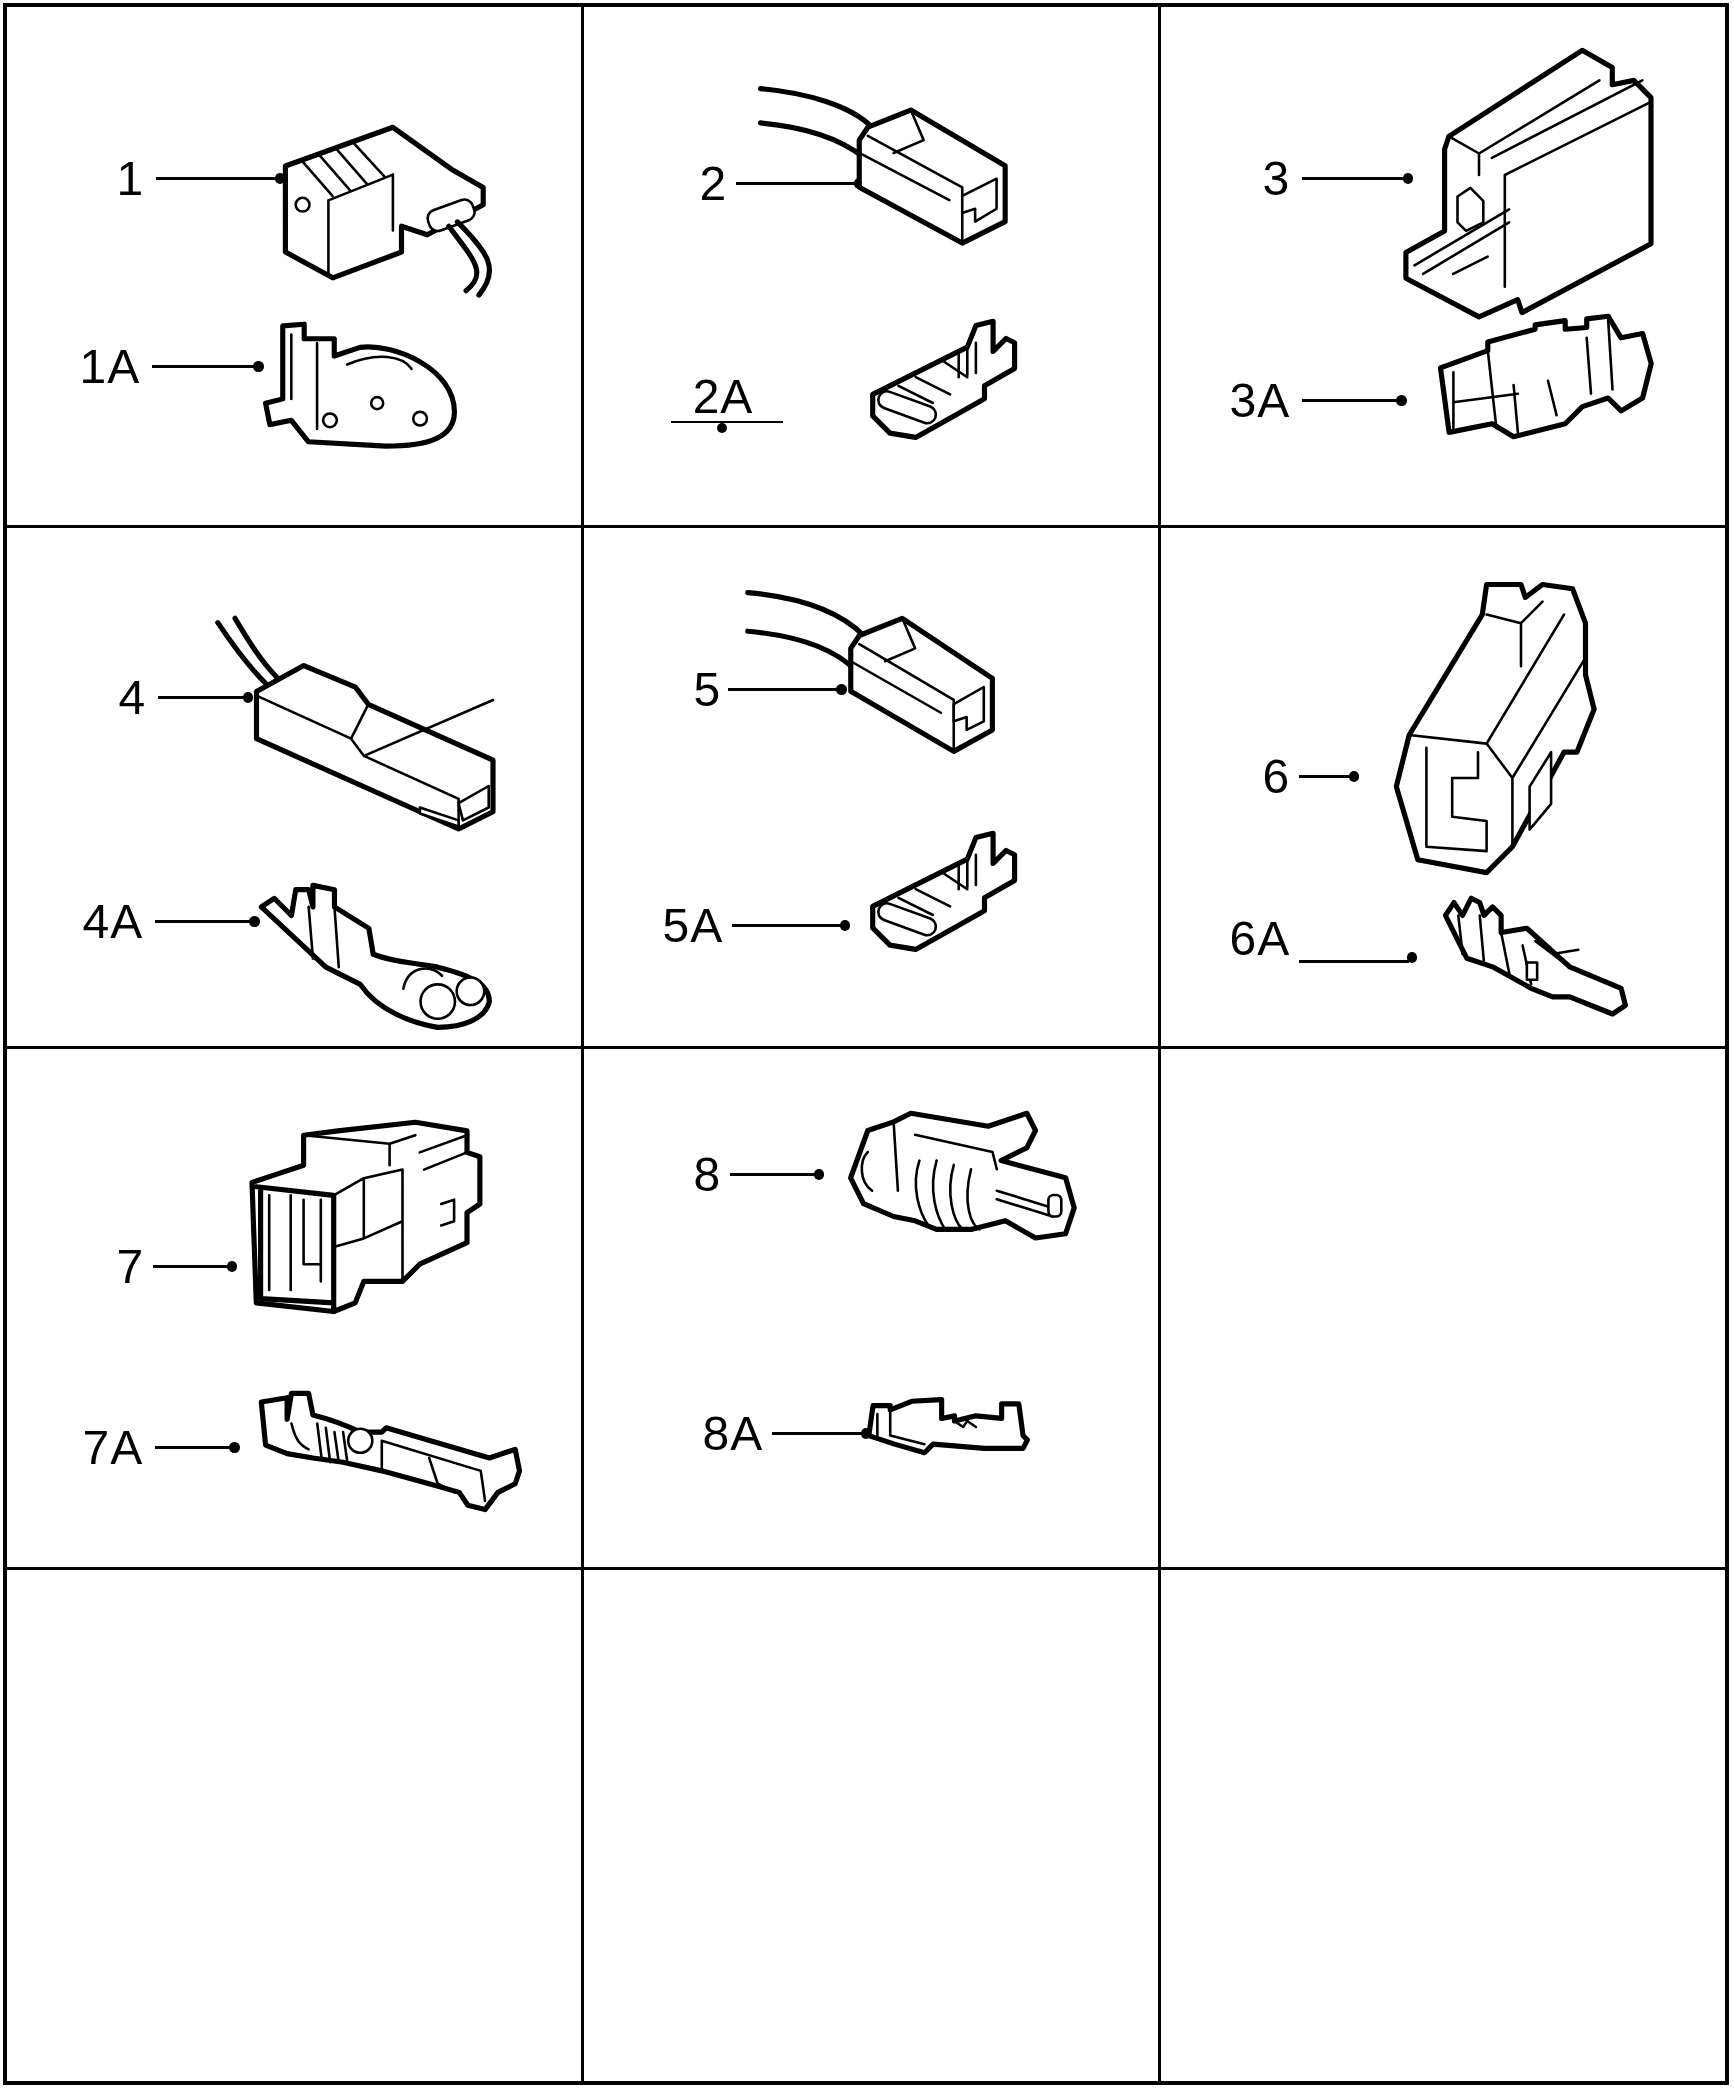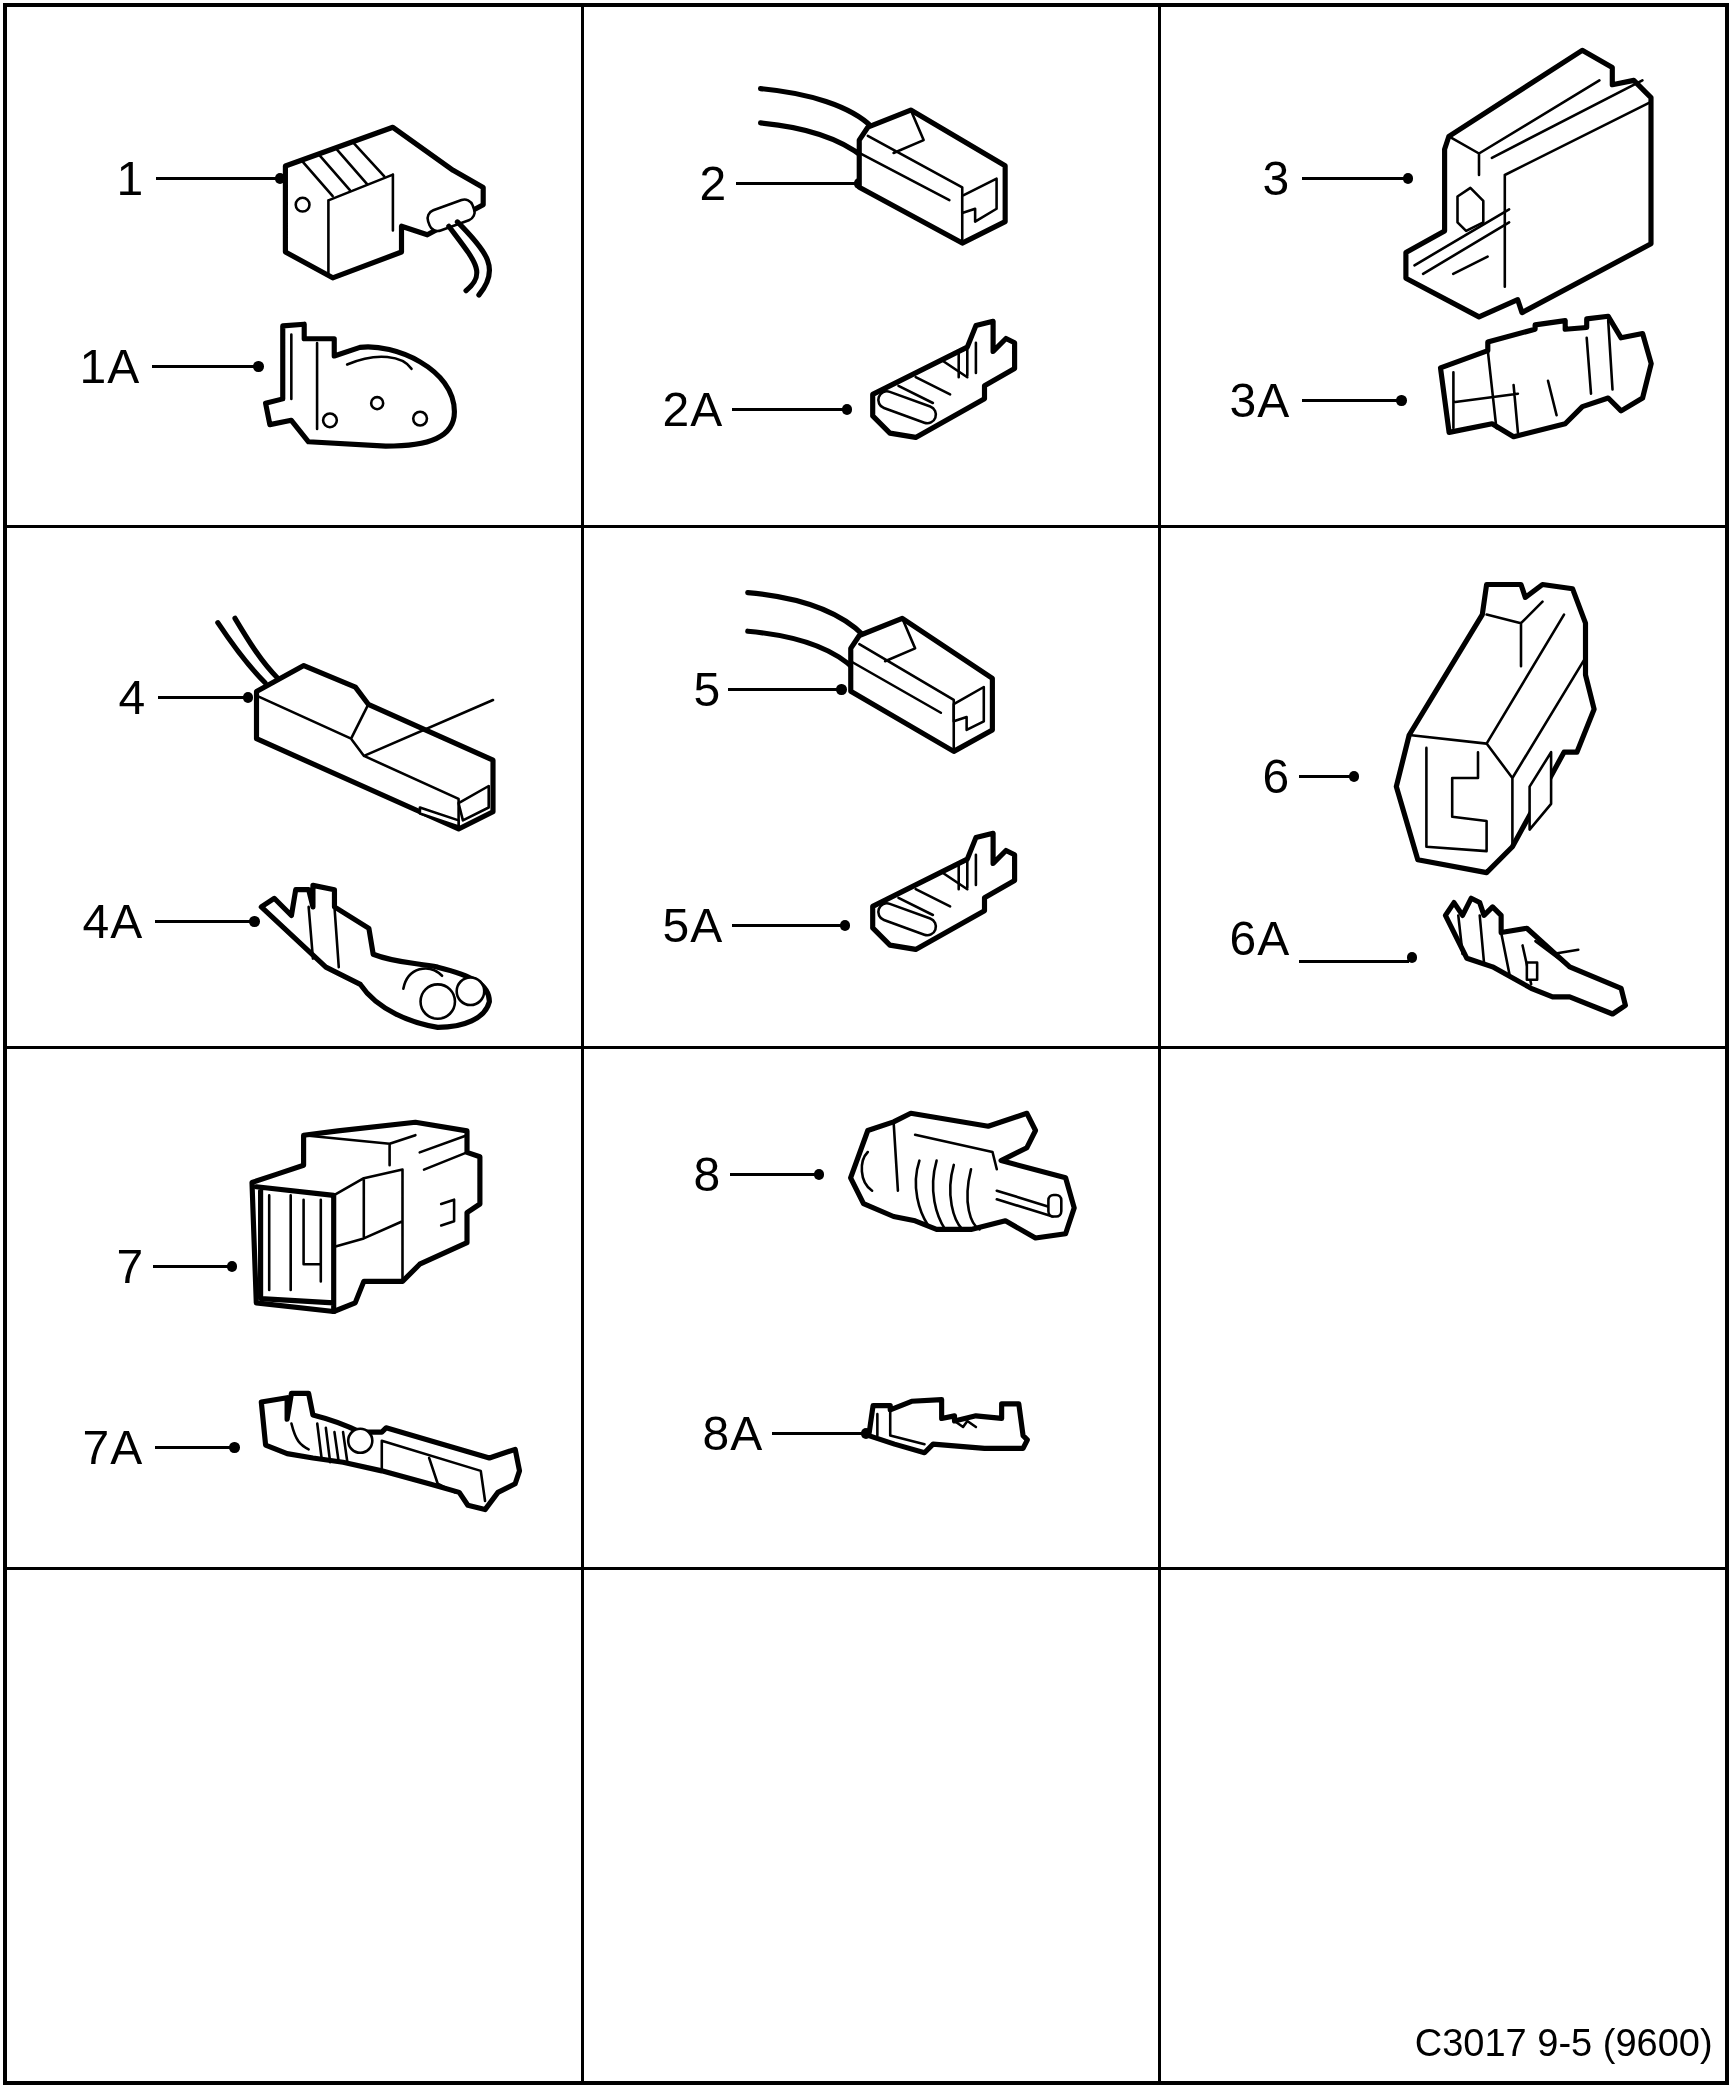--- a/index.html
+++ b/index.html
@@ -69,21 +69,21 @@
         <span class="dot"></span>
       </div>
       <div class="part" style="left:172px;top:73px;width:258px;height:206px;">
         <svg viewBox="0 0 300 240">
           <path class="none" d="M5,10 C60,15 110,30 135,55 M5,50 C60,55 100,70 125,90"></path>
           <path d="M130,55 L180,35 L290,100 L290,165 L240,190 L120,125 L120,70 Z"></path>
           <path class="thin none" d="M130,65 L240,125 L240,190 M120,85 L225,140 M180,35 L195,70 L160,85"></path>
           <path class="thin" d="M240,135 L280,115 L280,150 L255,165 L255,150 L240,155 Z"></path>
         </svg>
       </div>
-      <div class="callout" style="left:79px;top:379px;">
+      <div class="callout" style="left:79px;top:366px;flex-direction:column;">
         <span class="lbl">2A</span>
         <span class="leader" style="width:112px;margin-left:8.6px;"></span>
         <span class="dot"></span>
       </div>
       <div class="part" style="left:280px;top:310px;width:198px;height:129px;">
         <svg viewBox="0 0 230 150">
           <path d="M10,90 L120,35 L130,10 L150,5 L150,40 L165,25 L175,30 L175,60 L140,80 L140,95 L60,140 L30,135 L10,115 Z"></path>
           <path class="thin none" d="M20,95 L65,120 M40,80 L80,100 M60,70 L100,90 M90,50 L120,70"></path>
           <rect class="thin" x="15" y="95" width="70" height="20" rx="10" transform="rotate(20 50 105)"></rect>
           <path class="thin none" d="M110,40 L110,70 M120,35 L120,68 M130,30 L130,65"></path>
@@ -263,18 +263,15 @@
           <path d="M10,10 L30,10 L30,15 L55,5 L90,3 L90,25 L105,22 L105,28 L130,22 L160,25 L160,8 L180,8 L185,45 L190,50 L185,60 L140,60 L80,55 L70,65 L35,55 L5,45 Z"></path>
           <path class="thin none" d="M15,20 L15,45 M30,15 L30,45 M30,45 L70,55 M105,28 L115,35 L120,28 L130,35"></path>
         </svg>
       </div>
     </div>
 
     <div class="cell c3"></div>
 
     <div class="cell r4"></div>
     <div class="cell r4"></div>
-    <div class="cell c3 r4">
-      <div class="footer">C3017 9-5 (9600)</div>
-    </div>
   </div>
 </div>
 
 
 </body></html>

